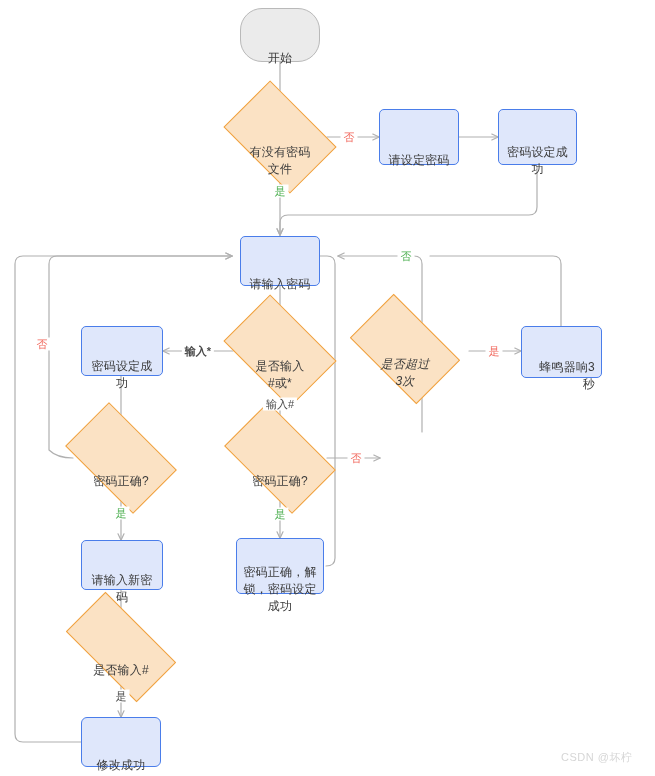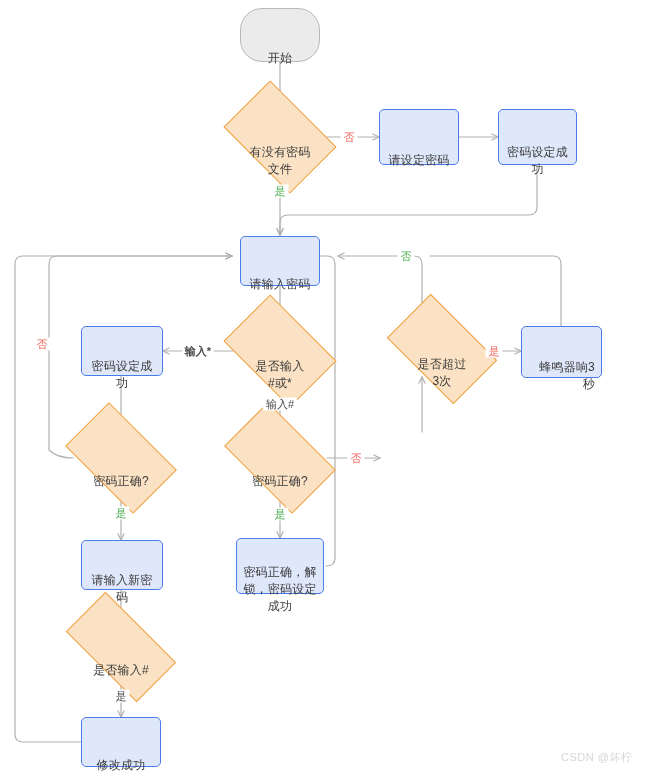--- a/index.html
+++ b/index.html
@@ -211,36 +211,36 @@
 
   <div class="node n-proc" style="left:81px;top:540px;width:82px;height:50px;">
     <span class="label">请输入新密码</span>
   </div>
 
   <div class="node n-dec" style="left:71px;top:619px;width:100px;height:56px;">
     <span class="dia"></span>
     <span class="label">是否输入#</span>
   </div>
 
-  <div class="node n-proc" style="left:81px;top:717px;width:80px;height:50px;">
+  <div class="node n-proc" style="left:81px;top:717px;width:80px;height:50px;border-radius:6px;">
     <span class="label">修改成功</span>
   </div>
 
   <div class="node n-dec" style="left:232px;top:427px;width:96px;height:62px;">
     <span class="dia"></span>
     <span class="label">密码正确?</span>
   </div>
 
   <div class="node n-proc" style="left:236px;top:538px;width:88px;height:56px;">
     <span class="label">密码正确，解
 锁，密码设定成功</span>
   </div>
 
 
-  <div class="node n-dec" style="left:395px;top:318px;width:94px;height:62px;">
+  <div class="node n-dec" style="left:358px;top:318px;width:94px;height:62px;font-style:italic;">
     <span class="dia"></span>
     <span class="label">是否超过
 3次</span>
   </div>
 
   <div class="node n-proc" style="left:521px;top:326px;width:81px;height:52px;text-align:right;">
     <span class="label">蜂鸣器响3秒</span>
   </div>
 
   <span class="elabel no" style="left:349px;top:137px;">否</span>

